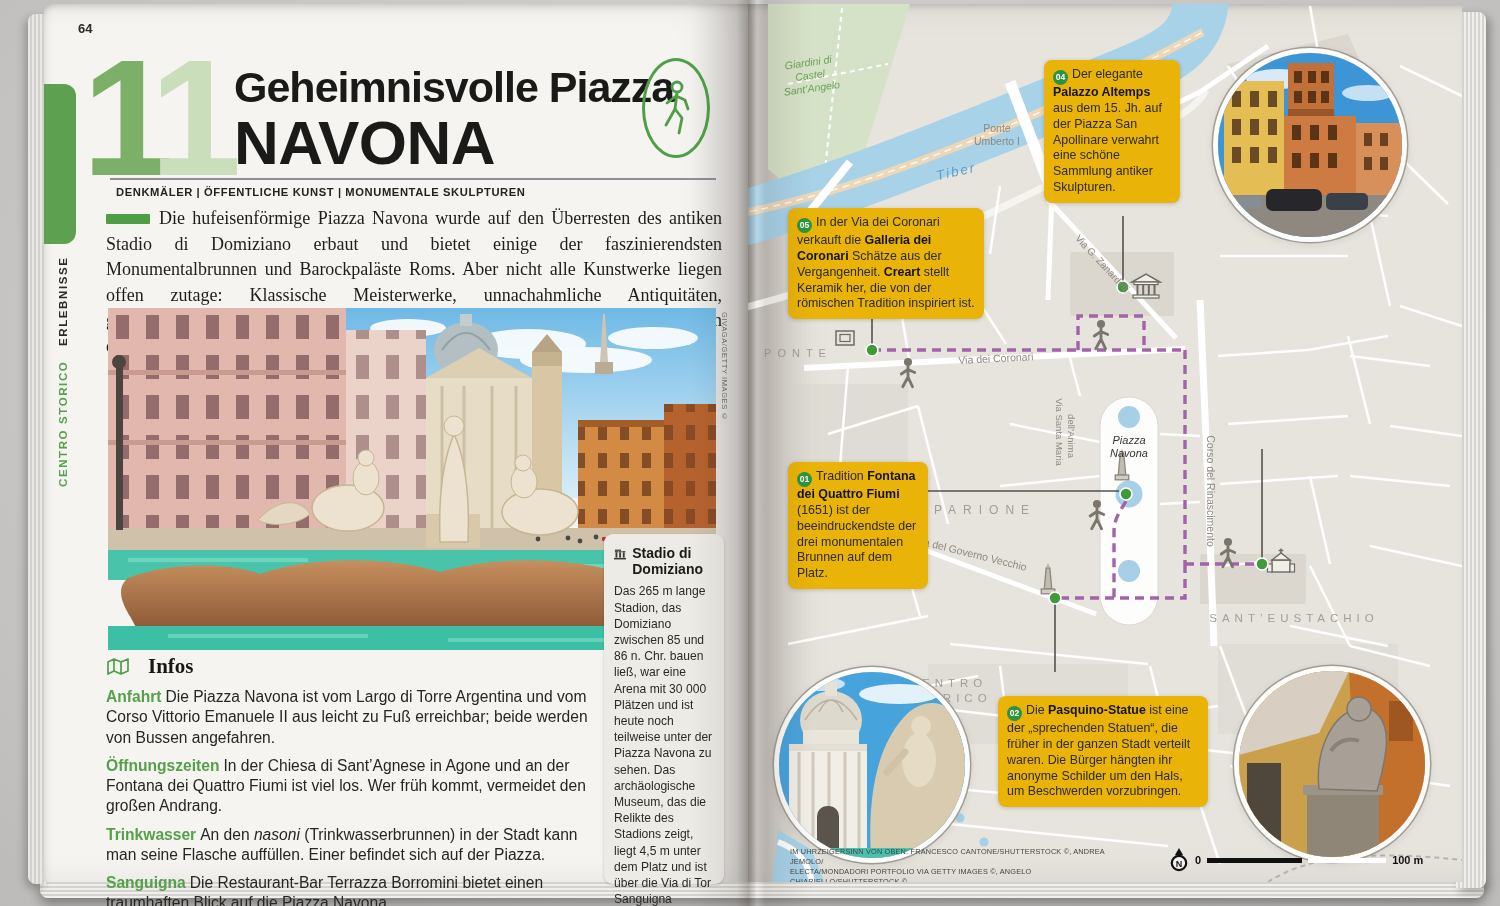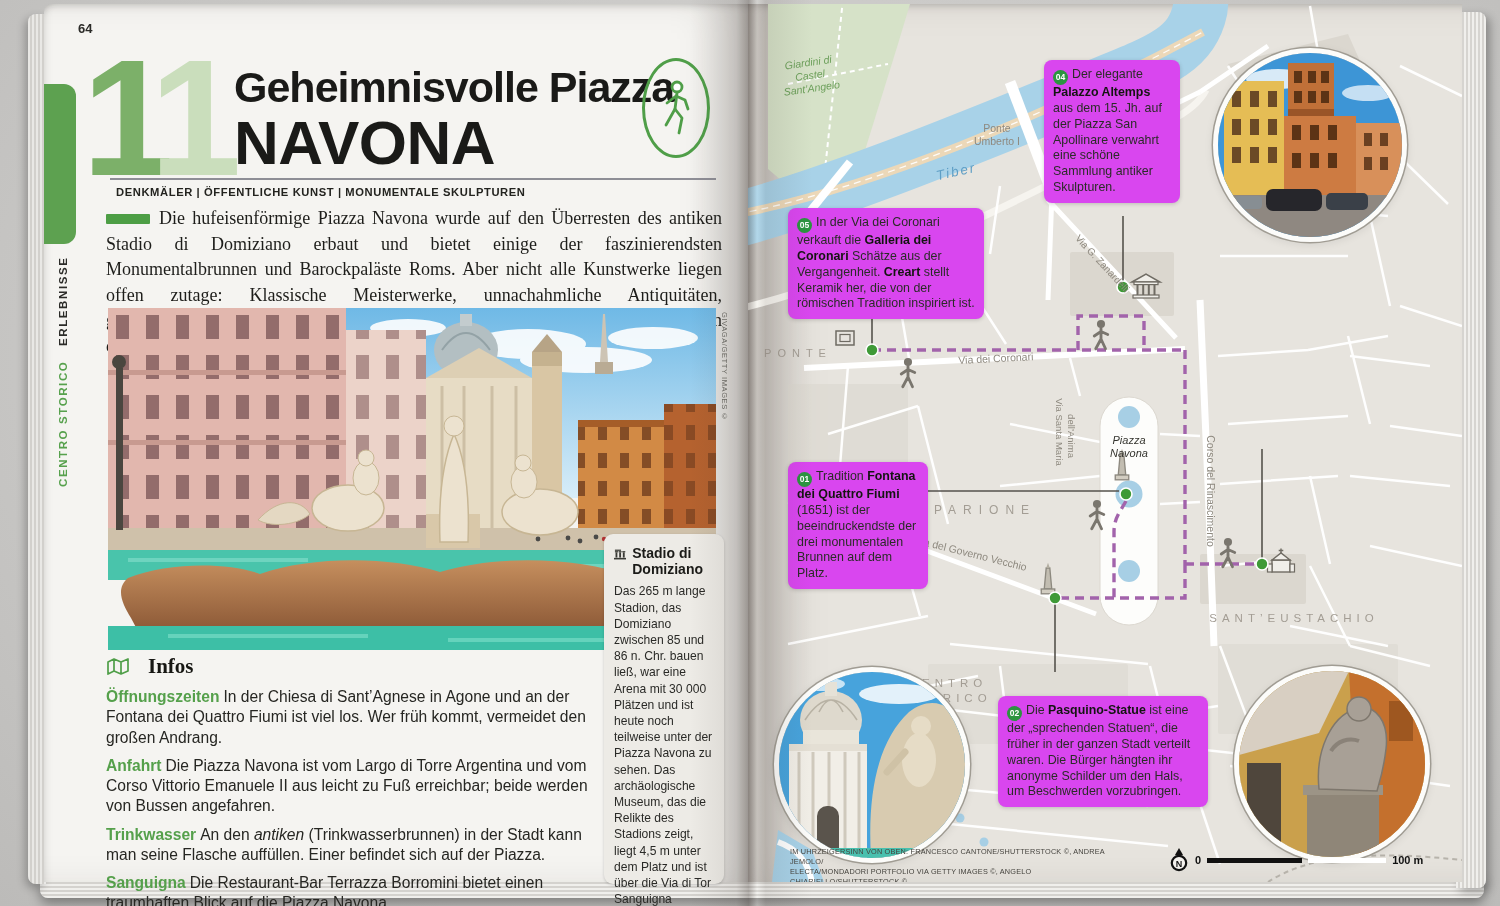--- a/index.html
+++ b/index.html
@@ -48,21 +48,21 @@
   .info-item{font-size:15.6px;line-height:1.3;color:#262622;margin-bottom:8px;}
   .info-label{font-weight:700;color:#55a04b;margin-right:4px;}
   .stadio{left:560px;top:530px;width:120px;height:350px;background:#edebe6;border-radius:9px;
     box-shadow:0 1px 3px rgba(0,0,0,.18);padding:12px 10px;box-sizing:border-box;}
   .stadio-head{display:flex;gap:6px;align-items:flex-start;margin-bottom:6px;}
   .stadio-title{font-size:14px;font-weight:700;line-height:1.12;color:#1b1b18;}
   .stadio-body{font-size:12.1px;line-height:1.34;color:#2a2a27;}
 
   
   .map-base{position:absolute;left:0;top:0;}
-  .callout{position:absolute;background:#d946ef;border-radius:8px;box-shadow:0 1px 4px rgba(0,0,0,.18);
+  .callout{position:absolute;background:#eab308;border-radius:8px;box-shadow:0 1px 4px rgba(0,0,0,.18);
     padding:7px 9px;font-size:12.4px;line-height:1.28;color:#2b2b28;z-index:10;}
   .callout .b{font-weight:700;color:#141411;}
   .badge{display:inline-flex;align-items:center;justify-content:center;width:15px;height:15px;border-radius:50%;
     background:#2c9440;color:#fff;font-size:8.5px;font-weight:700;margin-right:4px;vertical-align:-2px;}
   .a04{left:296px;top:56px;width:118px;}
   .a05{left:40px;top:204px;width:178px;}
   .a03{left:499px;top:288px;width:158px;}
   .a01{left:40px;top:458px;width:122px;}
   .a02{left:250px;top:664px;width:192px;margin-top:28px;}
   .circle-photo{position:absolute;border-radius:50%;overflow:hidden;z-index:9;
@@ -204,23 +204,23 @@
     </div>
     <div class="abs photo-credit">GIVAGA/GETTY IMAGES ©</div>
 
     <div class="abs infos">
       <div class="infos-head">
         <svg width="24" height="20" viewBox="0 0 24 20">
           <path d="M2,5 L8,2 L15,5 L22,2 V14 L15,17 L8,14 L2,17 Z M8,2 V14 M15,5 V17" fill="none" stroke="#4f9e48" stroke-width="1.7" stroke-linejoin="round"></path>
         </svg>
         <span class="infos-title">Infos</span>
       </div>
+      <div class="info-item"><span class="info-label">Anfahrt</span><span><span>Die Piazza Navona ist vom Largo di Torre Argentina und vom Corso Vittorio Emanuele II aus leicht zu Fuß erreichbar; beide werden von Bussen angefahren.</span></span></div>
       <div class="info-item"><span class="info-label">Öffnungszeiten</span><span><span>In der Chiesa di Sant’Agnese in Agone und an der Fontana dei Quattro Fiumi ist viel los. Wer früh kommt, vermeidet den großen Andrang.</span></span></div>
-      <div class="info-item"><span class="info-label">Anfahrt</span><span><span>Die Piazza Navona ist vom Largo di Torre Argentina und vom Corso Vittorio Emanuele II aus leicht zu Fuß erreichbar; beide werden von Bussen angefahren.</span></span></div>
-      <div class="info-item"><span class="info-label">Trinkwasser</span><span><span>An den </span><span class="i">antiken</span><span> (Trinkwasserbrunnen) in der Stadt kann man seine Flasche auffüllen. Einer befindet sich auf der Piazza.</span></span></div>
+      <div class="info-item"><span class="info-label">Trinkwasser</span><span><span>An den </span><span class="i">nasoni</span><span> (Trinkwasserbrunnen) in der Stadt kann man seine Flasche auffüllen. Einer befindet sich auf der Piazza.</span></span></div>
       <div class="info-item"><span class="info-label">Sanguigna</span><span><span>Die Restaurant-Bar Terrazza Borromini bietet einen traumhaften Blick auf die Piazza Navona.</span></span></div>
     </div>
 
     <div class="abs stadio">
       <div class="stadio-head">
         <svg width="20" height="17" viewBox="0 0 20 17">
           <g fill="#3a3a35">
             <rect x="0" y="14" width="20" height="2.6"></rect>
             <rect x="2.5" y="5" width="3" height="8.5"></rect>
               <rect x="8.5" y="5" width="3" height="8.5"></rect>

